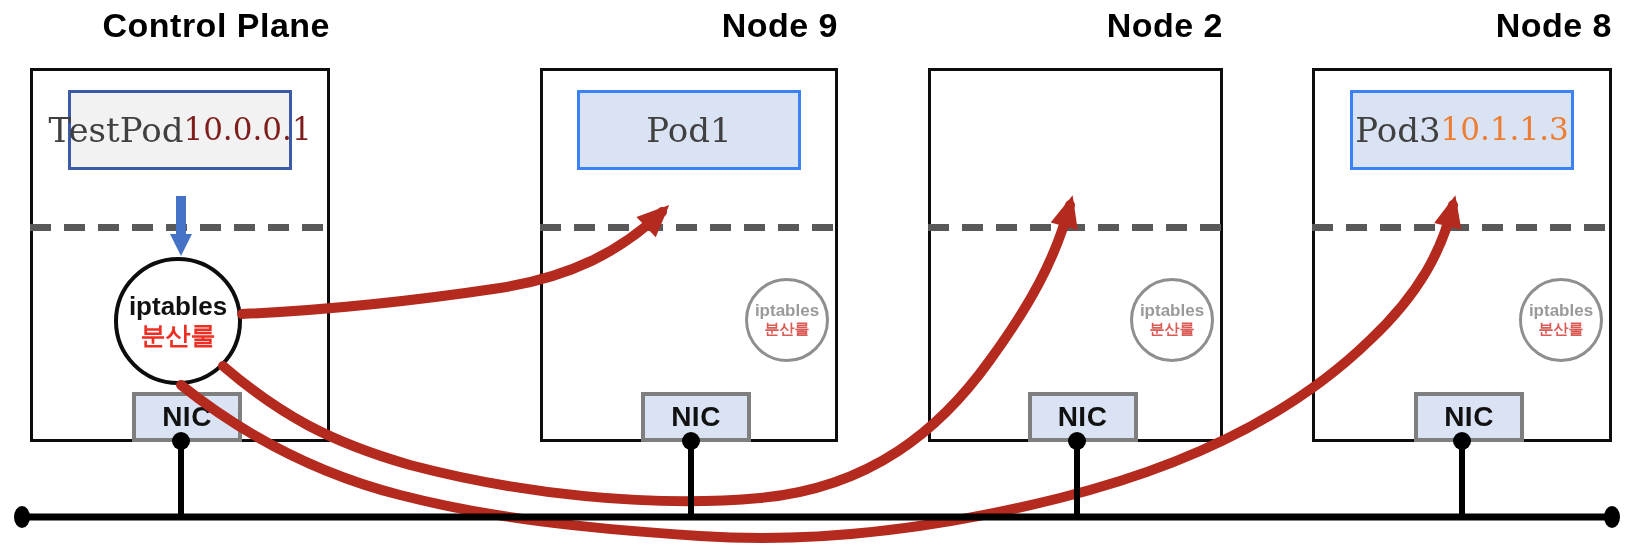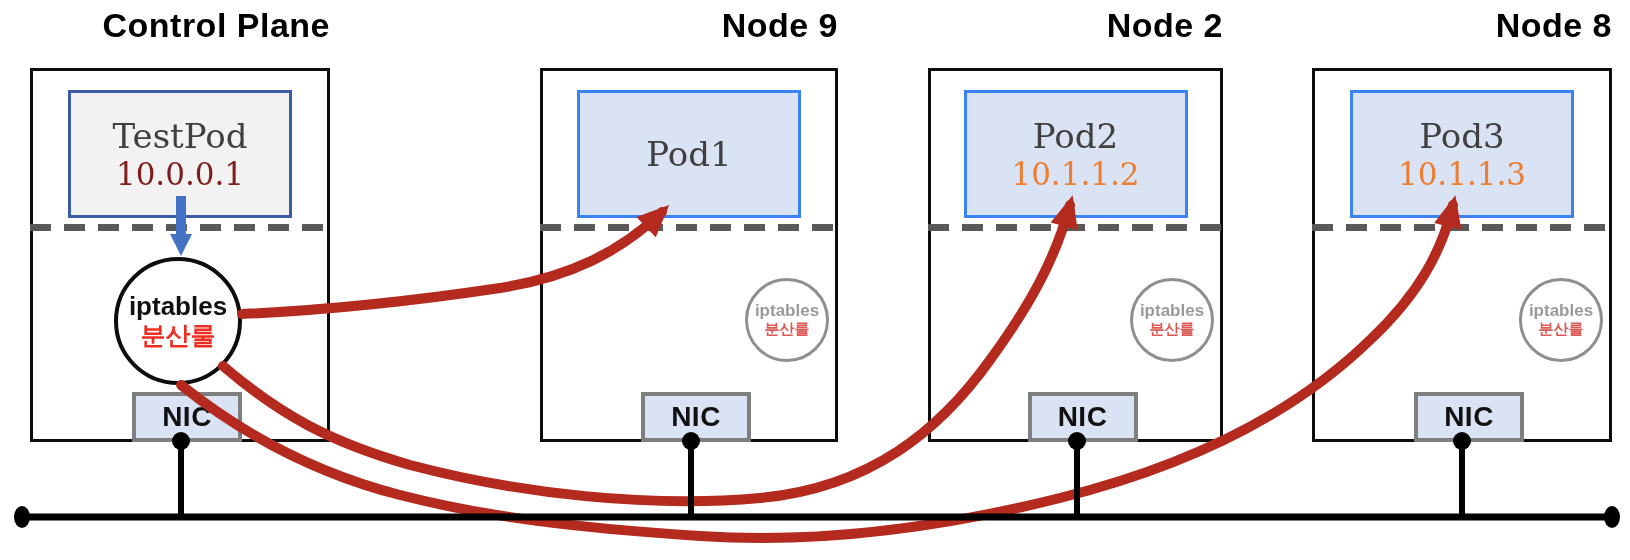--- a/index.html
+++ b/index.html
@@ -13,22 +13,22 @@
     font-size:34px;font-weight:bold;color:#000000;
     text-decoration-thickness:3px;text-underline-offset:6px;
     letter-spacing:.5px;
   }
   .node-box{
     position:absolute;top:68px;left:0;right:0;height:374px;
     border:3px solid #0d0d0d;background:#fff;box-sizing:border-box;
   }
   .pod-box{
     position:absolute;top:90px;left:50%;transform:translateX(-50%);
-    width:224px;height:128px;box-sizing:border-box;
-    display:flex;flex-direction:column;align-items:center;justify-content:center;
+    width:224px;height:80px;box-sizing:border-box;
+    display:flex;align-items:center;justify-content:center;
     font-family:"DejaVu Serif","Liberation Serif",serif;
   }
   .pod-box.testpod{background:#f2f2f2;border:3px solid #3c5ba6;}
   .pod-box.nodepod{background:#dae3f3;border:3px solid #3b82f6;}
   .pod-name{font-size:34px;color:#404040;line-height:1.2;}
   .pod-ip{font-size:31px;line-height:1.15;}
   .pod-ip.blue{color:#7f1d1d;}
   .pod-ip.orange{color:#ed7d31;}
   .namespace-divider{
     position:absolute;top:224px;left:0;right:0;height:7px;
@@ -91,24 +91,20 @@
       <div class="ipt-sub">분산룰</div>
     </div>
     <div class="nic-box">
       <span>NIC</span>
     </div>
   </div>
 
   <div class="node-group" style="left:928px;width:295px;">
     <div class="node-title">Node 2</div>
     <div class="node-box"></div>
-    <div class="pod-box nodepod">
-      <div class="pod-name">Pod2</div>
-      <div class="pod-ip orange">10.1.1.2</div>
-    </div>
     <div class="namespace-divider"></div>
     <div class="gray-circle">
       <div class="ipt">iptables</div>
       <div class="ipt-sub">분산룰</div>
     </div>
     <div class="nic-box">
       <span>NIC</span>
     </div>
   </div>
 

